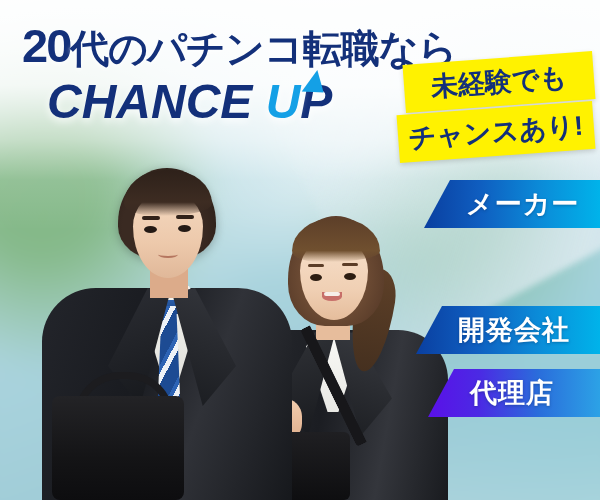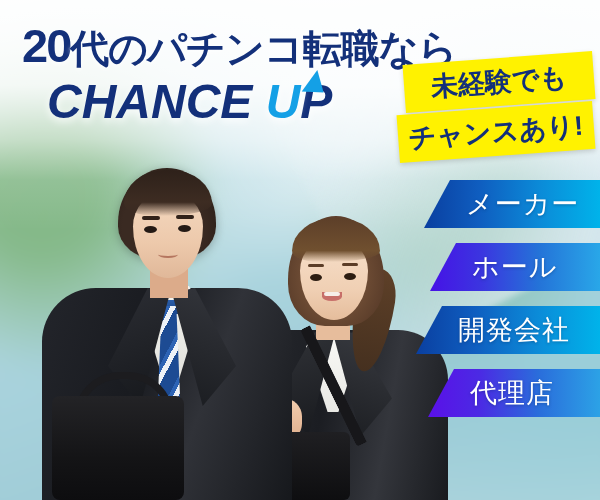--- a/index.html
+++ b/index.html
@@ -210,21 +210,21 @@
 
   
   .banners{position:absolute;right:0;top:0;width:200px;height:500px;z-index:9;}
   .banner{
     position:absolute;right:0;height:48px;
     display:flex;align-items:center;
     clip-path:polygon(26px 0,100% 0,100% 100%,0 100%);
     box-shadow:0 2px 6px rgba(0,0,0,.2);
   }
   .banner span{
-    color:#ffffff;font-weight:400;font-size:27px;white-space:nowrap;
+    color:#ffffff;font-weight:700;font-size:27px;white-space:nowrap;
     margin-left:42px;letter-spacing:1px;
     text-shadow:0 1px 3px rgba(0,40,90,.38);
   }
   .b1{top:180px;width:176px;background:linear-gradient(90deg,#0a3fa0 0%,#0f5ec0 32%,#0b8bd8 66%,#00b3ea 100%);}
   .b2{top:243px;width:170px;background:linear-gradient(90deg,#4612e6 0%,#3b35e0 30%,#2473d8 64%,#29a7e8 100%);}
   .b3{top:306px;width:184px;background:linear-gradient(90deg,#0a3fa0 0%,#0f5ec0 32%,#0b8bd8 66%,#00b3ea 100%);}
   .b4{top:369px;width:172px;background:linear-gradient(90deg,#5a10e8 0%,#4b2ae4 30%,#2a6ddb 64%,#2ca2e6 100%);}
   .b5{top:432px;width:178px;background:linear-gradient(90deg,#0b41a4 0%,#0f63c6 32%,#0a93dc 66%,#00bdf0 100%);}
 
   
@@ -298,23 +298,20 @@
 
   <div class="badge">
     <div class="ybar ybar1">未経験でも</div>
     <div class="ybar ybar2">チャンスあり!</div>
   </div>
 
   <div class="banners">
     <div class="banner b1">
         <span>メーカー</span>
       </div>
-    <div class="banner b2">
-        <span>ホール</span>
-      </div>
     <div class="banner b4">
         <span>代理店</span>
       </div>
     <div class="banner b3">
         <span>開発会社</span>
       </div>
   </div>
 
 
 </div>

